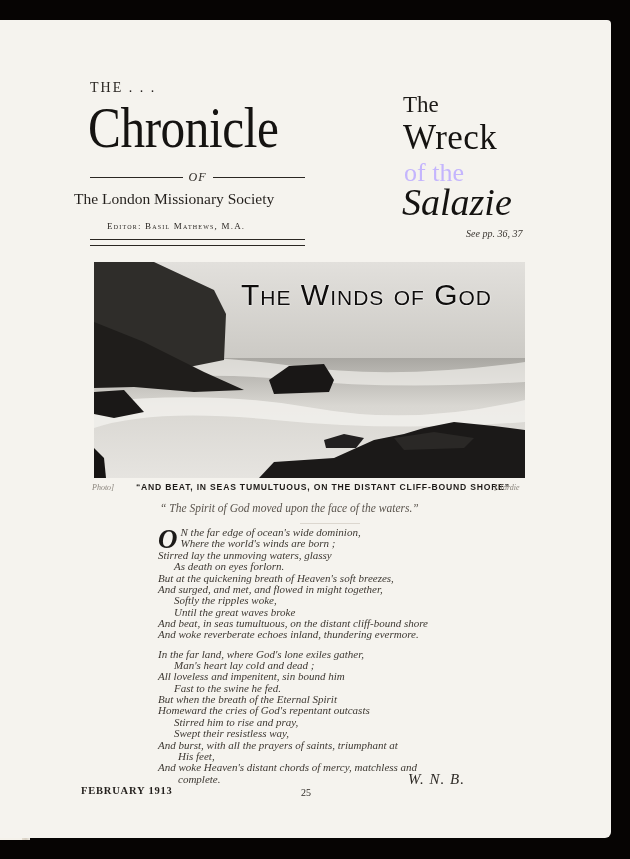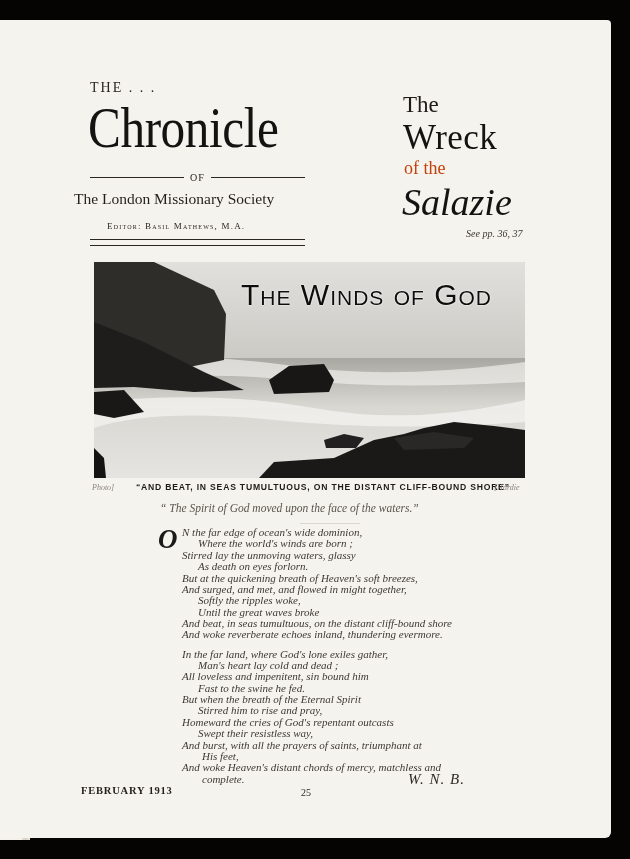--- a/index.html
+++ b/index.html
@@ -13,29 +13,29 @@
   }
   .spine-a { position:absolute; left:0; top:20px; width:22px; height:820px; background:#f4f1ea; border-right:1px solid #ddd5c8; }
   .spine-b { position:absolute; left:22px; top:20px; width:8px; height:820px; background:linear-gradient(90deg,#e3dccf,#d6cfc3 50%,#efebe3); }
   .abs { position:absolute; }
 
   
   .the-dots { left:90px; top:80px; font-size:14px; letter-spacing:2px; color:#2a2622; }
   .chronicle { left:88px; top:100px; font-size:56px; letter-spacing:-0.5px; font-family:"Liberation Serif", serif; color:#151311; transform:scaleX(0.88); transform-origin:left top; line-height:1; }
   .of-row { left:90px; top:171px; width:215px; height:12px; display:flex; align-items:center; gap:6px; }
   .of-row .rule { flex:1; height:1px; background:#2a2622; }
-  .of-row .of { font-size:10px; letter-spacing:1px; color:#2a2622; }
+  .of-row .of { font-size:12px; letter-spacing:1px; color:#2a2622;font-style:italic; }
   .lms { left:74px; top:190px; font-size:15.5px; color:#231f1c; white-space:nowrap; }
   .editor { left:107px; top:221px; font-size:9px; letter-spacing:1.2px; color:#2a2622; white-space:nowrap; font-variant:small-caps; }
   .double-rule { left:90px; top:239px; width:215px; height:5px; border-top:1.5px solid #2a2622; border-bottom:1px solid #2a2622; }
 
   
   .wreck-the { left:403px; top:92px; font-size:23px; color:#1e1b18; }
   .wreck { left:403px; top:118px; font-size:35px; color:#151311; letter-spacing:0.5px; }
-  .ofthe { left:404px; top:158px; font-size:18px; color:#c2410c; }
+  .ofthe { left:404px; top:158px; font-size:26px; color:#c4b5fd; }
   .salazie { left:402px; top:180px; font-size:38px; font-style:italic; color:#151311; }
   .seepp { left:466px; top:228px; font-size:10px; font-style:italic; color:#3a3530;text-align:center; }
 
   
   .photo {
     left:94px; top:262px; width:431px; height:216px; overflow:hidden;
     background:linear-gradient(180deg,#d8d6d1 0%,#cfcdc8 38%,#bcbab5 45%,#d4d2ce 55%,#c9c7c2 70%,#b7b5b0 100%);
   }
   .photo svg { position:absolute; left:0; top:0; }
   .photo-title {
@@ -46,21 +46,21 @@
 
   .credit-l { left:92px; top:483px; font-size:8px; font-style:italic; color:#8a847c; }
   .credit-r { left:494px; top:483px; font-size:8px; font-style:italic; color:#8a847c; }
   .caption { left:136px; top:482px; font-size:8.6px; font-weight:bold; letter-spacing:0.8px; color:#1e1b18; white-space:nowrap; font-family:"Liberation Sans", sans-serif; }
 
   .epigraph { left:160px; top:502px; font-size:11.5px; font-style:italic; color:#5a544d; white-space:nowrap; }
   .epi-rule { left:300px; top:523px; width:60px; height:1px; background:#dcd7cf; }
 
   
   .poem { left:158px; top:527px; width:310px; font-style:italic; font-size:11px; line-height:11.35px; color:#3d3832; }
-  .poem .line { white-space:nowrap;margin-left:24px; }
+  .poem .line { white-space:nowrap; }
   .poem .in1 { padding-left:16px; }
   .poem .in2 { padding-left:20px; }
   .poem .stanza2 { margin-top:8px; }
   .dropcap { float:left; font-size:27px; line-height:22px; font-style:italic; font-weight:bold; margin:1px 3px 0 0; color:#1c1a18; }
 
   .signature { left:408px; top:771px; font-size:15px; font-style:italic; color:#2e2a26; letter-spacing:1px; }
   .footer-date { left:81px; top:785px; font-size:10.5px; font-weight:bold; letter-spacing:0.8px; color:#231f1c; }
   .footer-page { left:301px; top:787px; font-size:10px; color:#2e2a26; }
 </style>
 </head>
@@ -136,22 +136,22 @@
     <div class="line in1">Until the great waves broke</div>
     <div class="line">And beat, in seas tumultuous, on the distant cliff-bound shore</div>
     <div class="line">And woke reverberate echoes inland, thundering evermore.</div>
   </div>
   <div class="stanza2">
     <div class="line">In the far land, where God's lone exiles gather,</div>
     <div class="line in1">Man's heart lay cold and dead ;</div>
     <div class="line">All loveless and impenitent, sin bound him</div>
     <div class="line in1">Fast to the swine he fed.</div>
     <div class="line">But when the breath of the Eternal Spirit</div>
+    <div class="line">Homeward the cries of God's repentant outcasts</div>
     <div class="line in1">Stirred him to rise and pray,</div>
-    <div class="line">Homeward the cries of God's repentant outcasts</div>
     <div class="line in1">Swept their resistless way,</div>
     <div class="line">And burst, with all the prayers of saints, triumphant at</div>
     <div class="line in2">His feet,</div>
     <div class="line">And woke Heaven's distant chords of mercy, matchless and</div>
     <div class="line in2">complete.</div>
   </div>
 </div>
 
 <div class="abs signature">W. N. B.</div>
 <div class="abs footer-date">FEBRUARY 1913</div>

